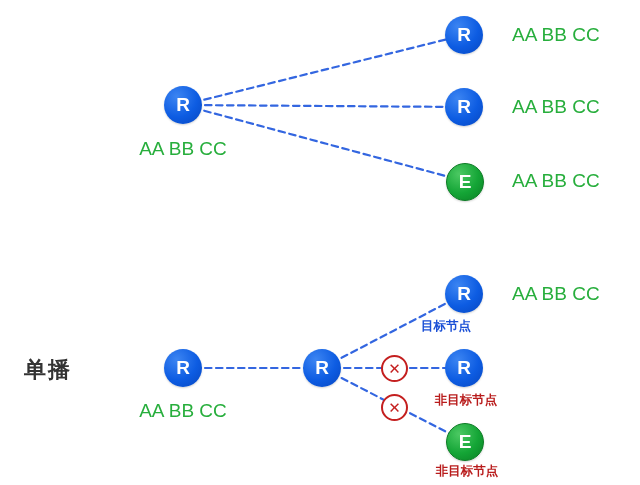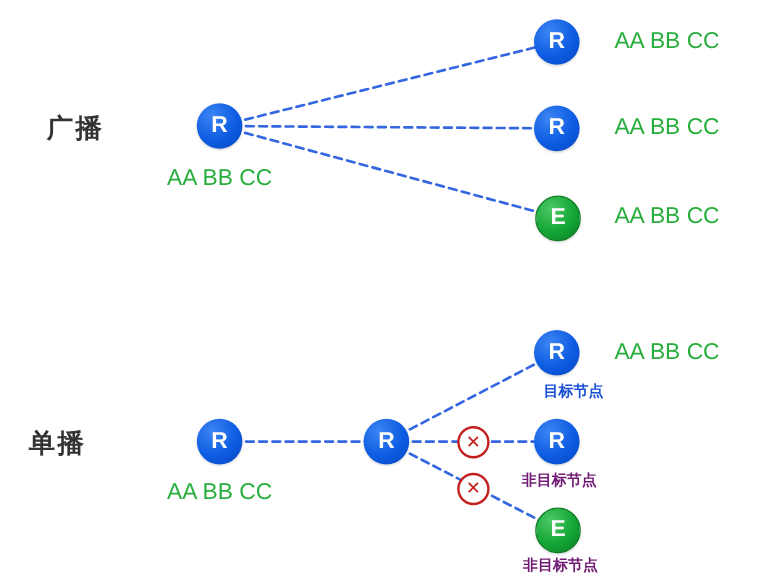--- a/index.html
+++ b/index.html
@@ -56,21 +56,21 @@
   .addr.centered { width: 140px; text-align: center; }
   .tag {
     position: absolute;
     width: 100px;
     text-align: center;
     font-size: 12.5px;
     font-weight: bold;
     white-space: nowrap;
   }
   .tag.blue { color: #1a4fd6; }
-  .tag.red  { color: #701a75; font-family: Liberation Mono, monospace; }
+  .tag.red  { color: #b91c1c; font-family: Liberation Mono, monospace; }
   .blocked-badge {
     position: absolute;
     width: 23px; height: 23px;
     border: 2.5px solid #c41f1f;
     border-radius: 50%;
     background: #ffffff;
     display: flex; align-items: center; justify-content: center;
     color: #c41f1f;
     font-size: 15px;
     font-weight: bold;
@@ -87,21 +87,20 @@
     <line class="link" x1="183" y1="105" x2="464" y2="35"></line>
     <line class="link" x1="183" y1="105" x2="464" y2="107"></line>
     <line class="link" x1="183" y1="105" x2="464" y2="181"></line>
 
     <line class="link" x1="183" y1="368" x2="322" y2="368"></line>
     <line class="link" x1="322" y1="368" x2="464" y2="294"></line>
     <line class="link" x1="322" y1="368" x2="464" y2="368"></line>
     <line class="link" x1="322" y1="368" x2="464" y2="441"></line>
   </svg>
 
-  <div class="section-title" style="left:23px; top:92px;">广播</div>
 
   <div class="node blue" style="left:164px; top:86px;">
     <span>R</span>
   </div>
   <div class="addr centered" style="left:113px; top:138px;">AA BB CC</div>
 
   <div class="node blue" style="left:445px; top:16px;">
     <span>R</span>
   </div>
   <div class="addr" style="left:512px; top:24px;">AA BB CC</div>
@@ -124,21 +123,21 @@
   <div class="addr centered" style="left:113px; top:400px;">AA BB CC</div>
 
   <div class="node blue" style="left:303px; top:349px;">
     <span>R</span>
   </div>
 
   <div class="node blue" style="left:445px; top:275px;">
     <span>R</span>
   </div>
   <div class="addr" style="left:512px; top:283px;">AA BB CC</div>
-  <div class="tag blue" style="left:428px; top:318px;">目标节点</div>
+  <div class="tag blue" style="left:396px; top:318px;">目标节点</div>
 
   <div class="node blue" style="left:445px; top:349px;">
     <span>R</span>
   </div>
   <div class="tag red" style="left:416px; top:392px;">非目标节点</div>
 
   <div class="node green" style="left:446px; top:423px;">
     <span>E</span>
   </div>
   <div class="tag red" style="left:417px; top:463px;">非目标节点</div>

